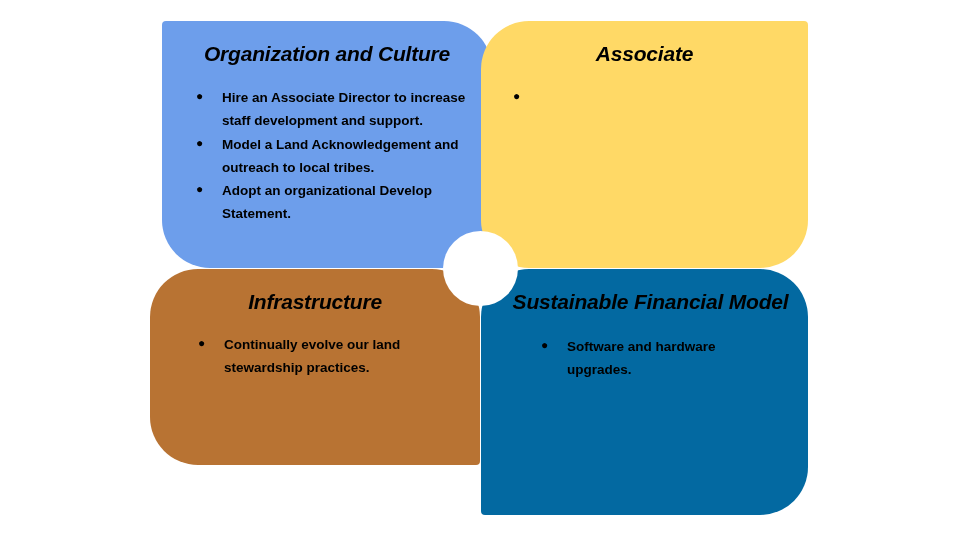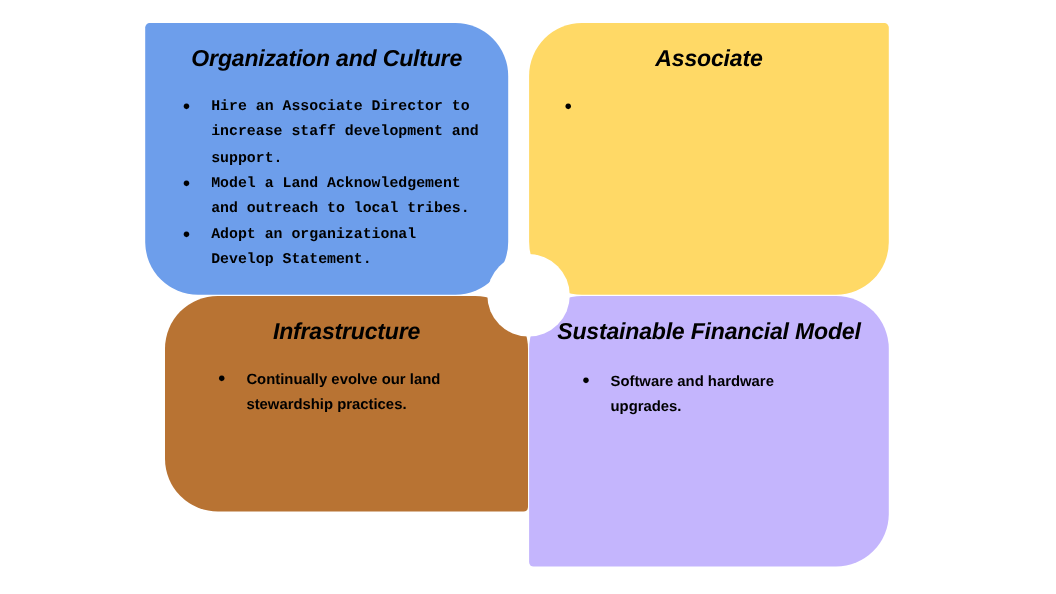--- a/index.html
+++ b/index.html
@@ -22,21 +22,21 @@
   }
 
   .quadrant {
     position: absolute;
     box-sizing: border-box;
     overflow: hidden;
   }
 
   
   #q-org {
-    left: 132px;
+    left: 162px;
     top: 21px;
     width: 330px;
     height: 247px;
     border-radius: 4px 48px 48px 48px;
   }
   
   #q-prog {
     left: 481px;
     top: 21px;
     width: 327px;
@@ -95,21 +95,21 @@
     font-size: 12px;
     line-height: 1.72;
   }
 
   .bullet-text {
     flex: 1 1 auto;
   }
 
   
   #org-list   { margin: 20px 22px 0 34px; }
-  #org-list .bullet-text { max-width: 252px; font-family: Liberation Mono, monospace; }
+  #org-list .bullet-text { max-width: 252px; }
 
   #prog-list  { margin: 20px 30px 0 32px; }
   #prog-list .bullet-text { max-width: 228px; }
 
   #infra-list { margin: 19px 22px 0 48px; }
   #infra-list .bullet-text { max-width: 230px; }
 
   #fin-list   { margin: 21px 22px 0 48px; }
   #fin-list .bullet-text { max-width: 200px; }
 
@@ -159,21 +159,21 @@
   <div class="quadrant" id="q-infra" style="background-color: rgb(184, 115, 51);">
     <h2 class="q-title">Infrastructure</h2>
     <ul class="q-list" id="infra-list">
       <li class="bullet-row">
         <span class="bullet-dot">●</span>
         <span class="bullet-text">Continually evolve our land stewardship practices.</span>
       </li>
     </ul>
   </div>
 
-  <div class="quadrant" id="q-fin" style="background-color: #c4b5fd;">
+  <div class="quadrant" id="q-fin" style="background-color: #0369a1; padding-left: 12px;">
     <h2 class="q-title">Sustainable Financial Model</h2>
     <ul class="q-list" id="fin-list">
       <li class="bullet-row">
         <span class="bullet-dot">●</span>
         <span class="bullet-text">Software and hardware upgrades.</span>
       </li>
     </ul>
   </div>
 
   <div id="center-circle" style="background-color: rgb(255, 255, 255);"></div>

